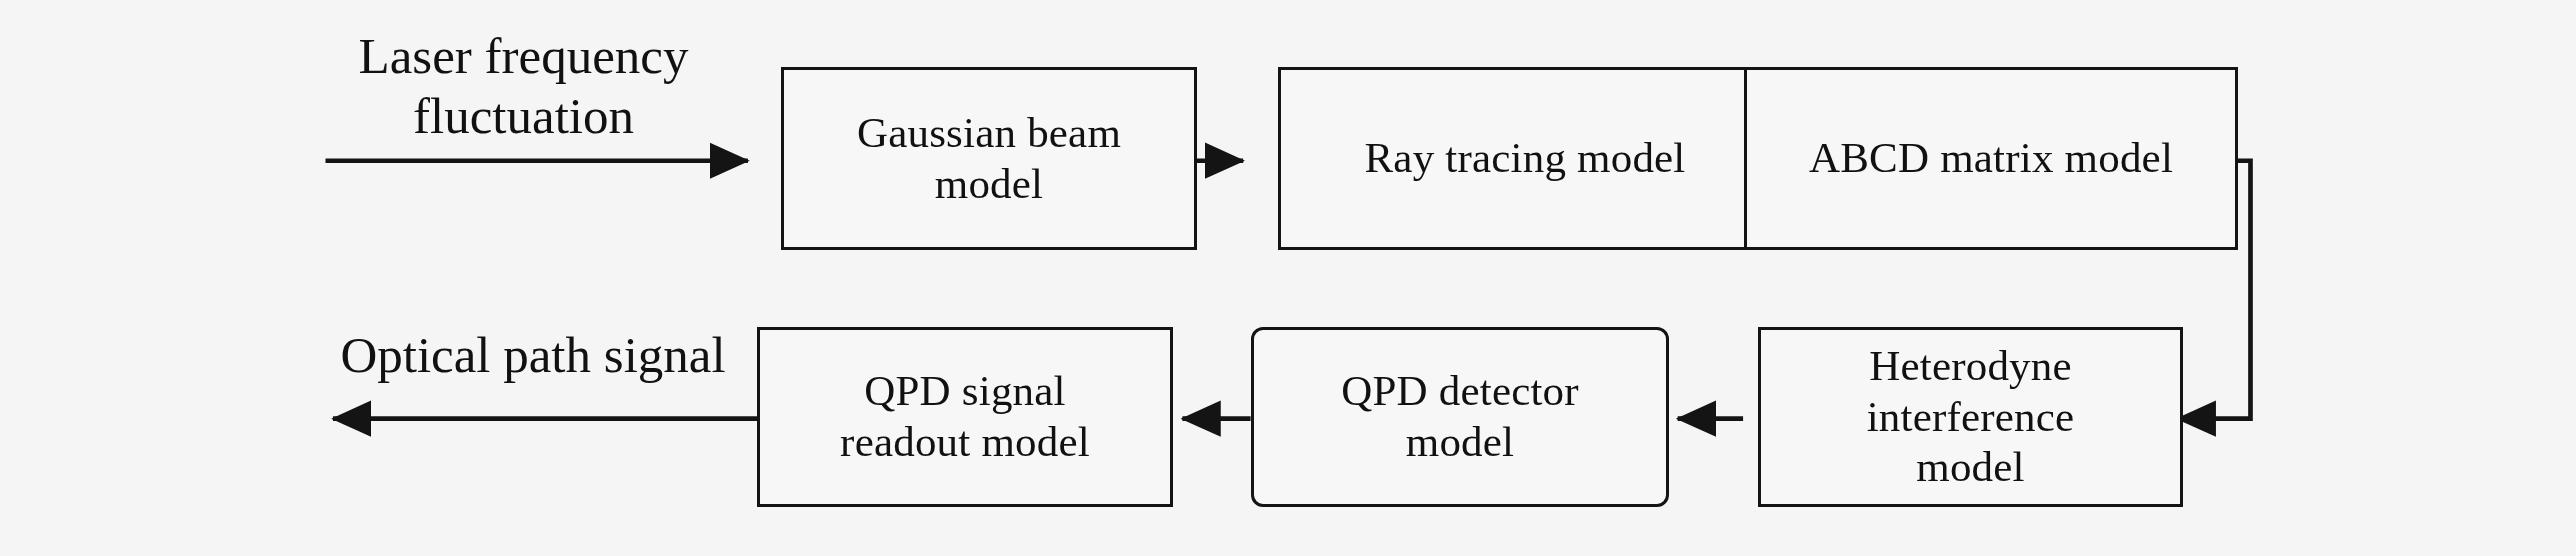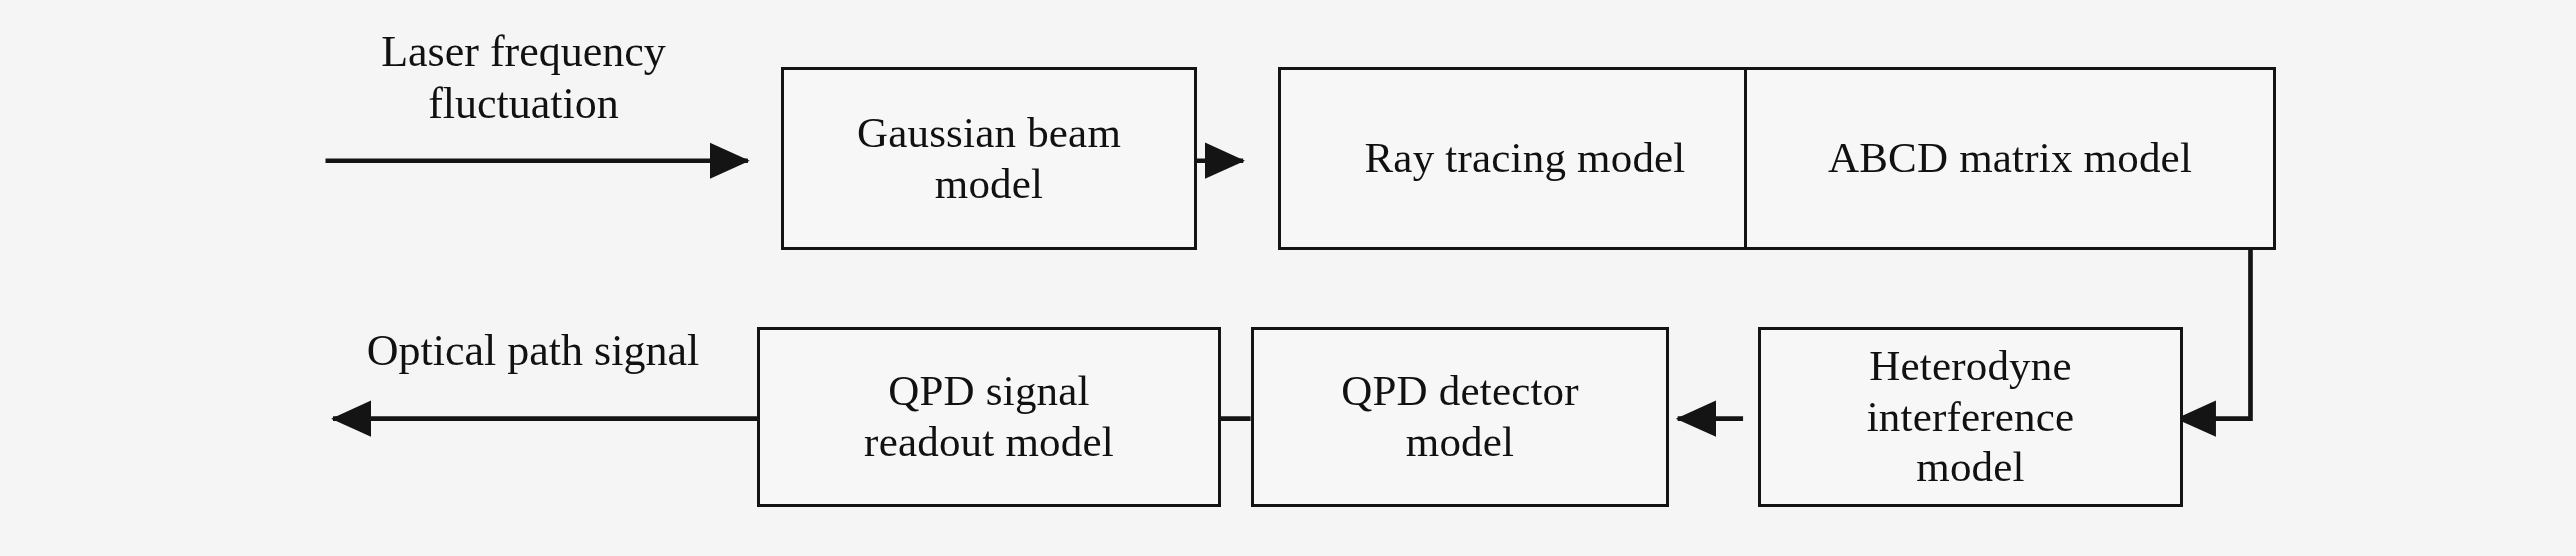--- a/index.html
+++ b/index.html
@@ -26,21 +26,21 @@
     text-align: center;
     color: #111111;
     font-size: 43px;
     line-height: 1.18;
     letter-spacing: 0.2px;
     white-space: pre-line;
   }
   .free-label {
     position: absolute;
     color: #111111;
-    font-size: 44px;
+    font-size: 51px;
     line-height: 1.18;
     text-align: center;
     white-space: pre-line;
   }
   .conn {
     position: absolute;
     top: 0;
     left: 0;
     width: 2576px;
     height: 556px;
@@ -91,26 +91,26 @@
   <div class="free-label" style="left:327px; top:26px; width:393px;">Laser frequency
 fluctuation</div>
 
   <div class="free-label" style="left:318px; top:325px; width:430px;text-align:center;">Optical path signal</div>
 
   <div class="node" style="left:757px; top:67px; width:416px; height:183px;margin-left:24px;">Gaussian beam
 model</div>
 
   <div class="node" style="left:1278px; top:67px; width:494px; height:183px;">Ray tracing model</div>
 
-  <div class="node" style="left:1744px; top:67px; width:532px; height:183px;">ABCD matrix model</div>
+  <div class="node" style="left:1744px; top:67px; width:494px; height:183px;">ABCD matrix model</div>
 
-  <div class="node" style="left:757px; top:327px; width:464px; height:180px;">QPD signal
+  <div class="node" style="left:757px; top:327px; width:416px; height:180px;">QPD signal
 readout model</div>
 
-  <div class="node" style="left:1251px; top:327px; width:418px; height:180px;">QPD detector
+  <div class="node" style="left:1251px; top:327px; width:418px; height:180px;border-radius:12px;">QPD detector
 model</div>
 
   <div class="node" style="left:1743px; top:327px; width:425px; height:180px;margin-left:15px;">Heterodyne
 interference
 model</div>
 
 </div>
 
 
 </body></html>

